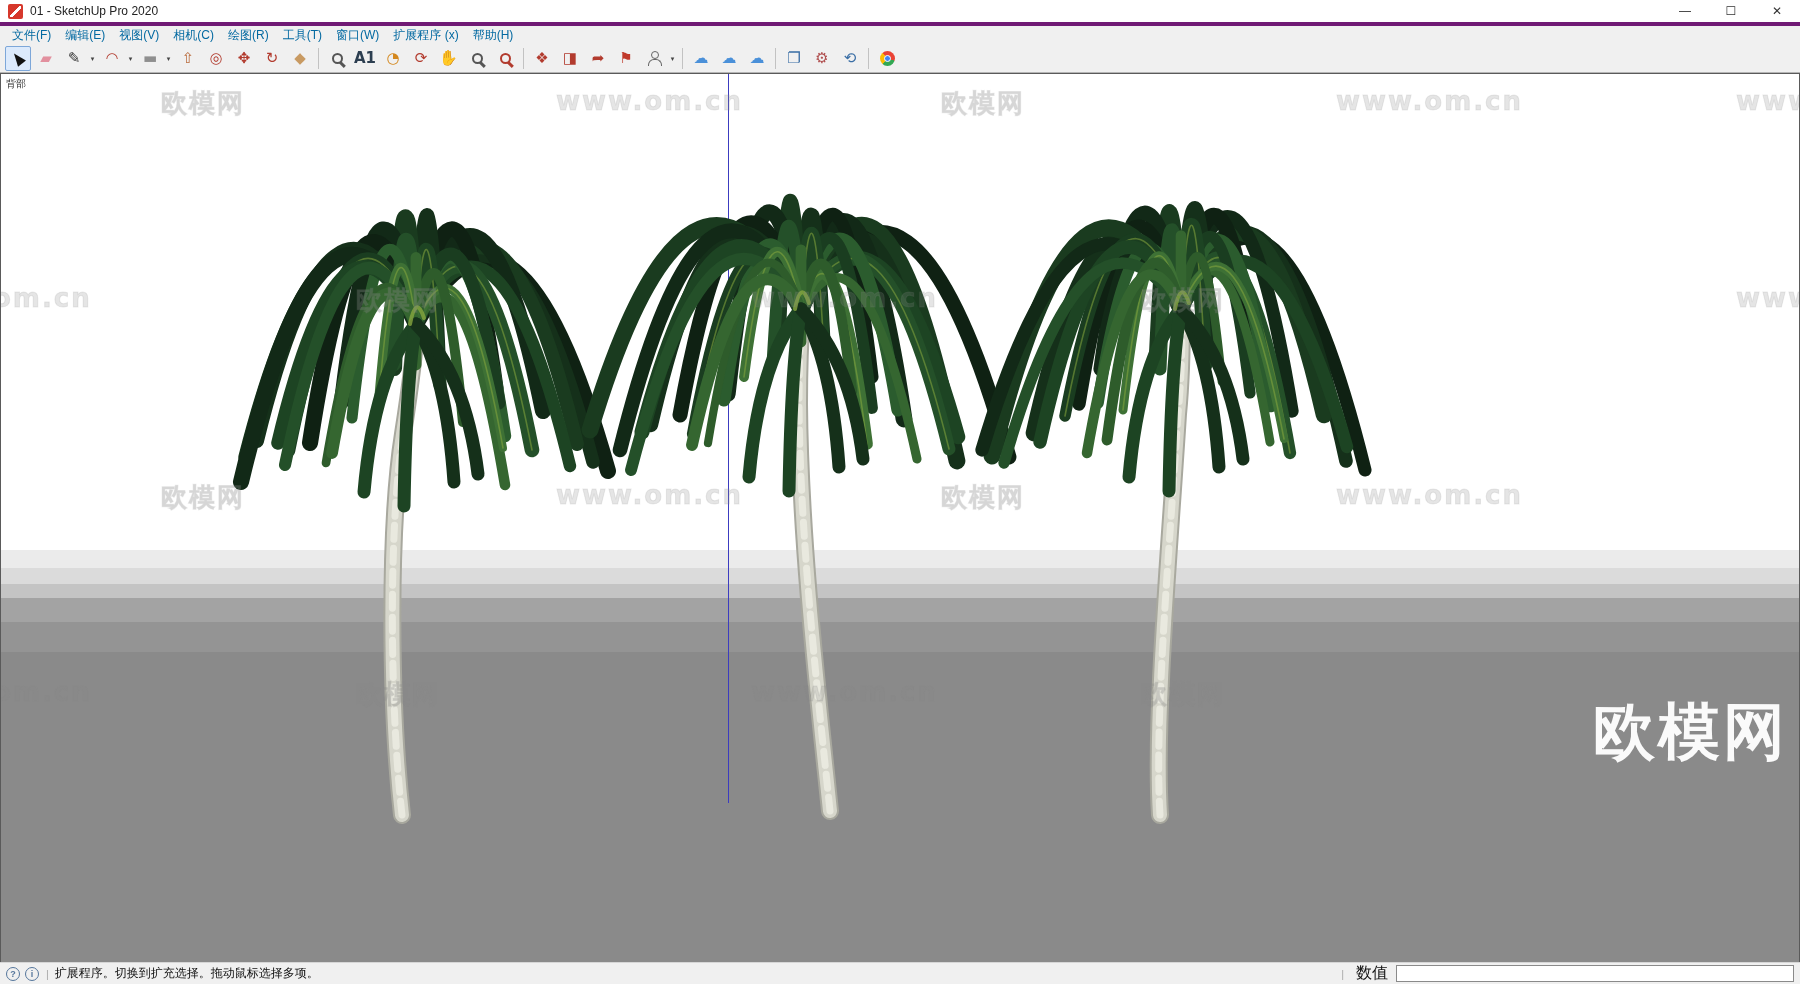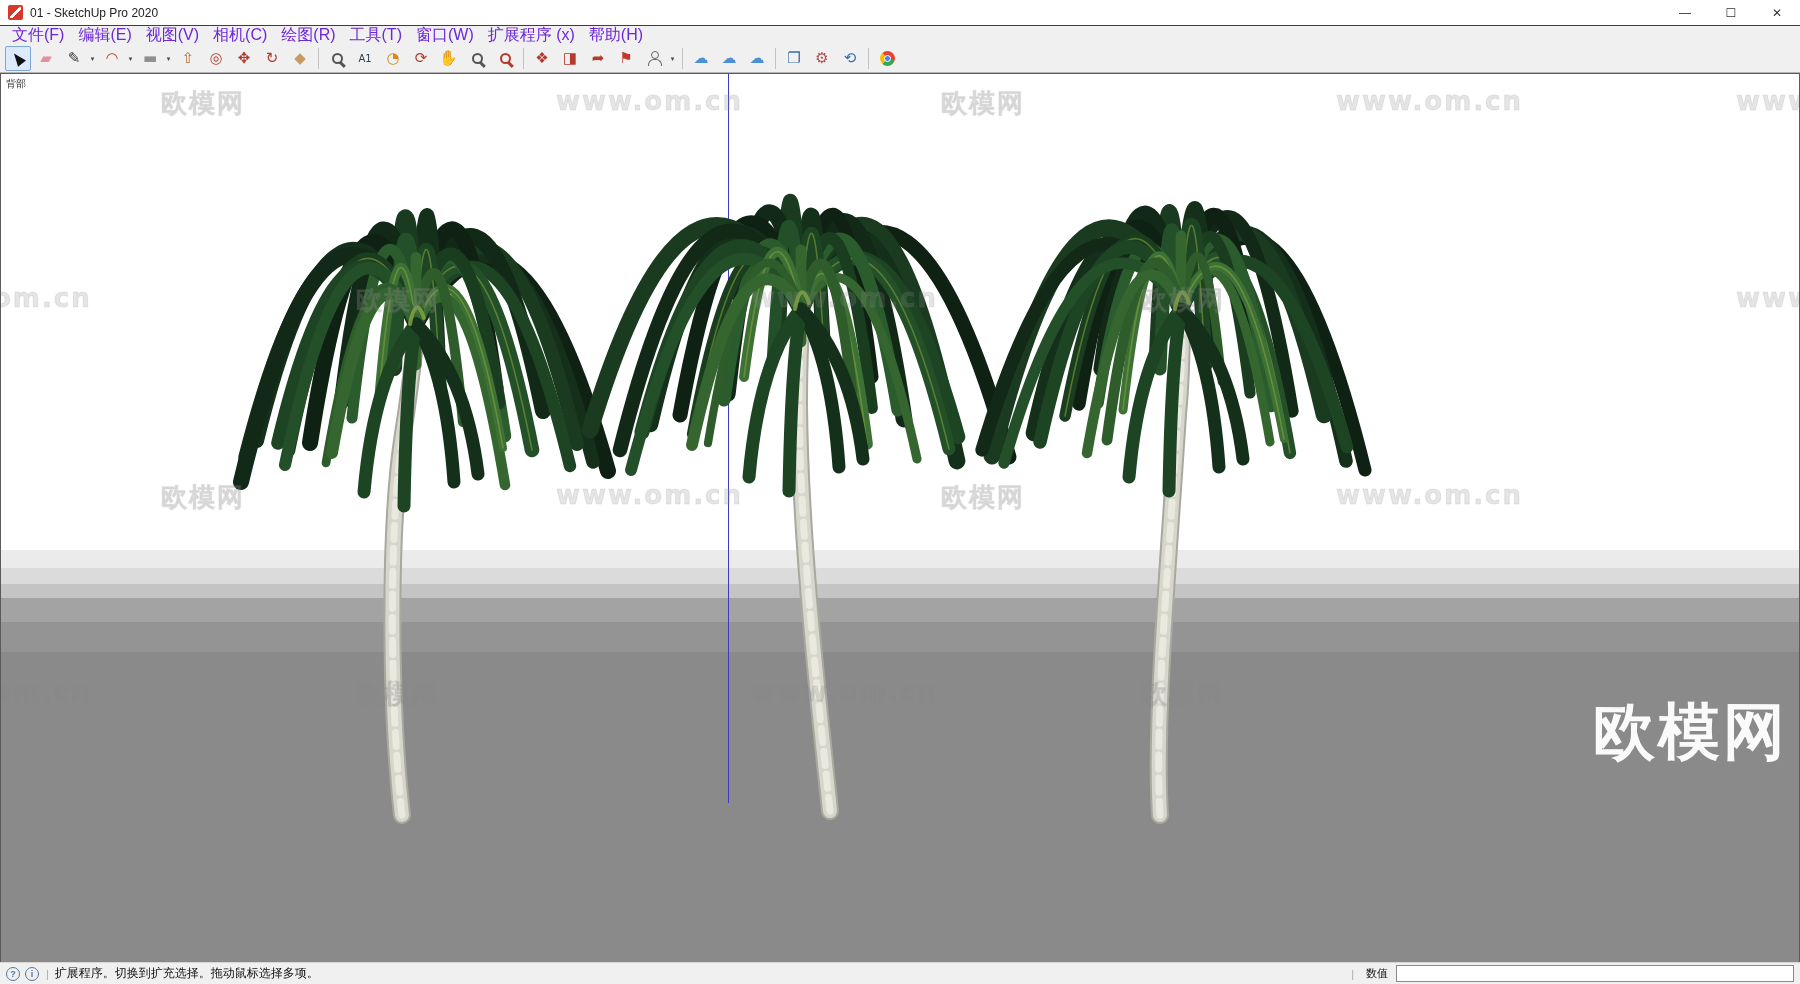--- a/index.html
+++ b/index.html
@@ -1,44 +1,44 @@
 <!DOCTYPE html>
 <html><head>
 <meta charset="utf-8">
 <style>
   * { box-sizing: border-box; margin: 0; padding: 0; }
   html,body { width:1800px; height:984px; overflow:hidden;
     font-family:"Liberation Sans","DejaVu Sans",sans-serif; background:#f0f0f0; }
 
   
   .titlebar { height:26px; background:#ffffff; display:flex; align-items:center;
-    border-bottom:1px solid #701a75; }
+    border-bottom:4px solid #701a75; }
   .app-icon { width:15px; height:15px; margin:0 7px 0 8px; background:#d6382c;
     border-radius:2px; position:relative; flex:0 0 auto; }
   .app-icon::after { content:""; position:absolute; left:2px; top:2px; width:11px; height:11px;
     background:linear-gradient(135deg,transparent 42%,#fff 42%,#fff 60%,transparent 60%); }
   .title-text { font-size:12px; color:#222; }
   .win-controls { margin-left:auto; display:flex; height:100%; }
   .win-btn { width:46px; height:100%; display:flex; align-items:center; justify-content:center;
     font-size:12px; color:#333; background:transparent; border:none; }
 
   
   .menubar { height:19px; background:#f0f0f0; display:flex; align-items:center; padding-left:5px; }
-  .menu-item { font-size:16px; color:#6d28d9; padding:0 7px; background:transparent; border:none;
+  .menu-item { font-size:12px; color:#0369a1; padding:0 7px; background:transparent; border:none;
     font-family:inherit; white-space:nowrap; }
 
   
   .toolbar { height:28px; background:#f0f0f0; display:flex; align-items:center;
     padding-left:4px; border-bottom:1px solid #b5b5b5; }
   .tool { width:26px; height:25px; margin:0 1px; display:flex; align-items:center;
     justify-content:center; position:relative; border:1px solid transparent; border-radius:2px;
     background:transparent; }
   .tool.active { border-color:#7da7d9; background:#dceafc; }
   .tool .glyph { font-size:15px; line-height:1; font-family:"DejaVu Sans",sans-serif; }
-  .tool .glyph.small-text { font-size:10px; font-weight:normal; letter-spacing:0; }
+  .tool .glyph.small-text { font-size:15px; font-weight:bold; letter-spacing:0; }
   .dd { width:9px; height:25px; display:flex; align-items:center; justify-content:center;
     font-size:7px; color:#444; border:none; background:transparent; margin-right:1px; }
   .sep { width:1px; height:21px; background:#c2c2c2; margin:0 4px; flex:0 0 auto; }
   .cursor-icon { display:block; width:0; height:0; border-left:5px solid transparent;
     border-right:5px solid transparent; border-bottom:13px solid #111; transform:rotate(-38deg); }
   .mag { display:block; width:11px; height:11px; border:2.5px solid #555; border-radius:50%;
     position:relative; }
   .mag::after { content:""; position:absolute; width:7px; height:2.5px; background:#555;
     transform:rotate(45deg); right:-5px; bottom:-3px; }
   .mag-red { border-color:#b23b2e; } .mag-red::after { background:#b23b2e; }
@@ -67,21 +67,21 @@
 
   
   .statusbar { height:22px; background:#f0f0f0; border-top:1px solid #d6d6d6;
     display:flex; align-items:center; padding:0 6px; }
   .status-icon { width:14px; height:14px; border:1.5px solid #55769c; border-radius:50%;
     color:#55769c; font-size:9px; font-weight:bold; display:flex; align-items:center;
     justify-content:center; margin-right:5px; background:transparent; }
   .status-sep { color:#aaa; font-size:11px; margin:0 6px 0 2px; }
   .status-text { font-size:12px; color:#111; }
   .measure { margin-left:auto; display:flex; align-items:center; }
-  .measure-label { font-size:11px; color:#111; margin:0 8px 0 6px; }
+  .measure-label { font-size:16px; color:#111; margin:0 8px 0 6px; }
   .measure-input { width:398px; height:17px; border:1px solid #8a8a8a; background:#fff;
     font-size:11px; padding:0 3px; font-family:inherit; }
 </style>
 </head>
 <body>
 
 <div class="titlebar">
   <span class="app-icon"></span>
   <span class="title-text">01 - SketchUp Pro 2020</span>
   <div class="win-controls">

